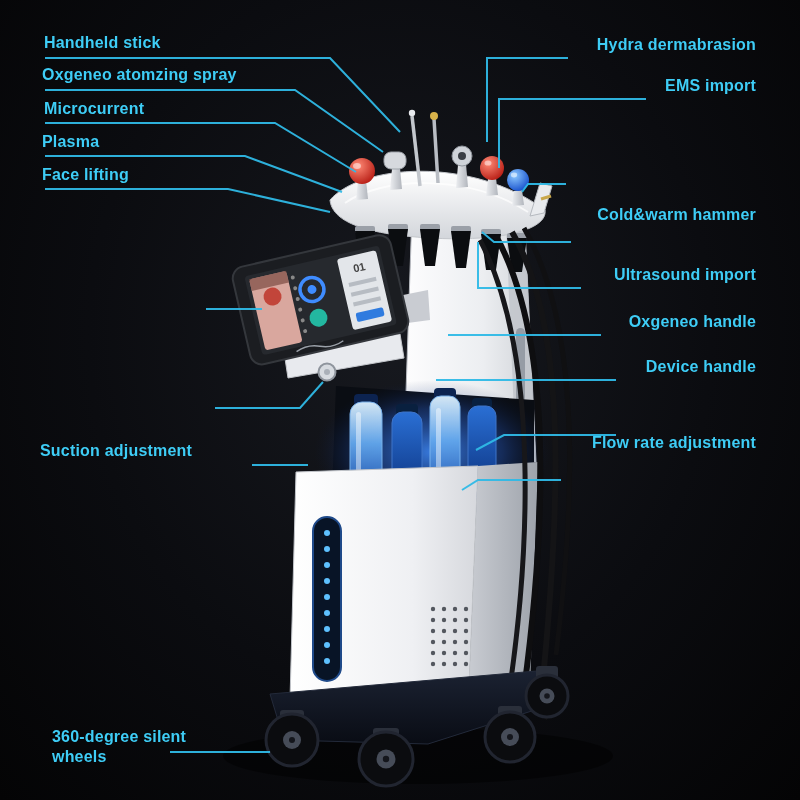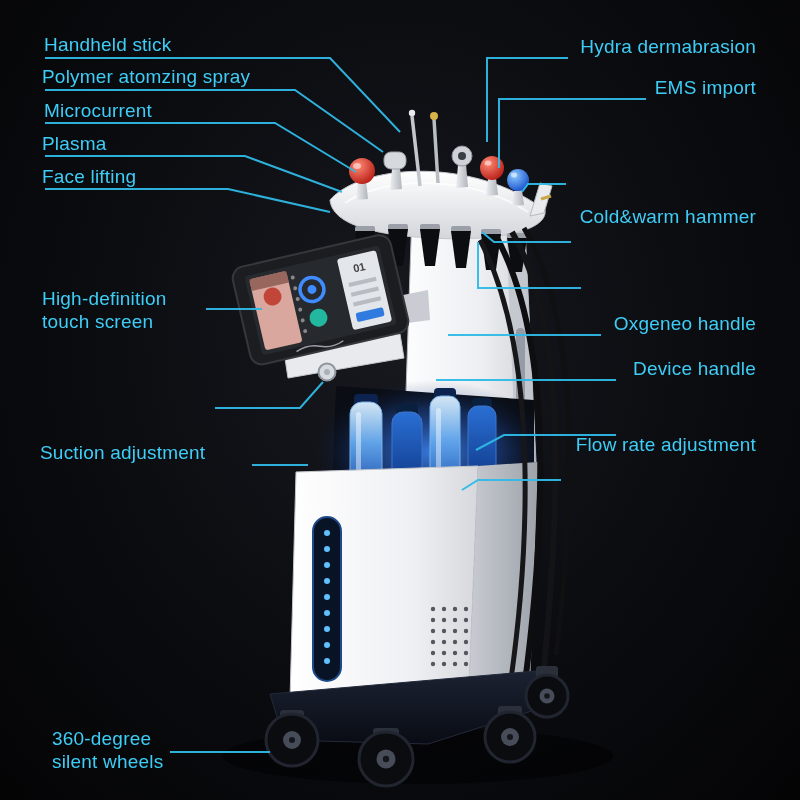--- a/index.html
+++ b/index.html
@@ -6,21 +6,21 @@
   .stage{
     position:relative;width:800px;height:800px;overflow:hidden;
     background:radial-gradient(ellipse at 50% 42%, #17191f 0%, #0b0c10 55%, #040405 100%);
     font-family:"Liberation Sans", sans-serif;
     --accent:#3ecdf6;
     --line-color:#2fb9e6;
   }
   .layer{position:absolute;left:0;top:0;width:800px;height:800px;}
   .label{
     position:absolute;color:var(--accent);
-    font-size:19px;font-weight:400;letter-spacing:.2px;line-height:1.22;
+    font-size:16px;font-weight:700;letter-spacing:.2px;line-height:1.22;
     white-space:nowrap;
   }
   .label.wrap{white-space:normal;}
   .label.right{}
   .callout{fill:none;stroke:var(--line-color);stroke-width:2;opacity:.95;}
 </style>
 </head>
 <body>
 
 <div class="stage" style="--accent: #3ecdf6; --line-color: #2fb9e6;">
@@ -253,28 +253,28 @@
     <polyline class="callout" points="566,184 528,184 522,192"></polyline>
     <polyline class="callout" points="571,242 494,242 482,232"></polyline>
     <polyline class="callout" points="581,288 478,288 478,242"></polyline>
     <polyline class="callout" points="601,335 448,335"></polyline>
     <polyline class="callout" points="616,380 436,380"></polyline>
     <polyline class="callout" points="616,435 504,435 476,450"></polyline>
     <polyline class="callout" points="561,480 478,480 462,490"></polyline>
   </svg>
 
   <div class="label" style="left:44px;top:33px">Handheld stick</div>
-  <div class="label" style="left:42px;top:65px">Polymer atomzing spray</div>
+  <div class="label" style="left:42px;top:65px">Oxgeneo atomzing spray</div>
   <div class="label" style="left:44px;top:99px">Microcurrent</div>
   <div class="label" style="left:42px;top:132px">Plasma</div>
   <div class="label" style="left:42px;top:165px">Face lifting</div>
-  <div class="label wrap" style="left:42px;top:287px;width:172px">High-definition touch screen</div>
   <div class="label" style="left:40px;top:441px">Suction adjustment</div>
   <div class="label wrap" style="left:52px;top:727px;width:135px">360-degree silent wheels</div>
 
   <div class="label right" style="right:44px;top:35px">Hydra dermabrasion</div>
   <div class="label right" style="right:44px;top:76px">EMS import</div>
   <div class="label right" style="right:44px;top:205px">Cold&amp;warm hammer</div>
+  <div class="label right" style="right:44px;top:265px">Ultrasound import</div>
   <div class="label right" style="right:44px;top:357px">Device handle</div>
   <div class="label right" style="right:44px;top:312px">Oxgeneo handle</div>
   <div class="label right" style="right:44px;top:433px">Flow rate adjustment</div>
 
 </div>
 
 </body></html>

